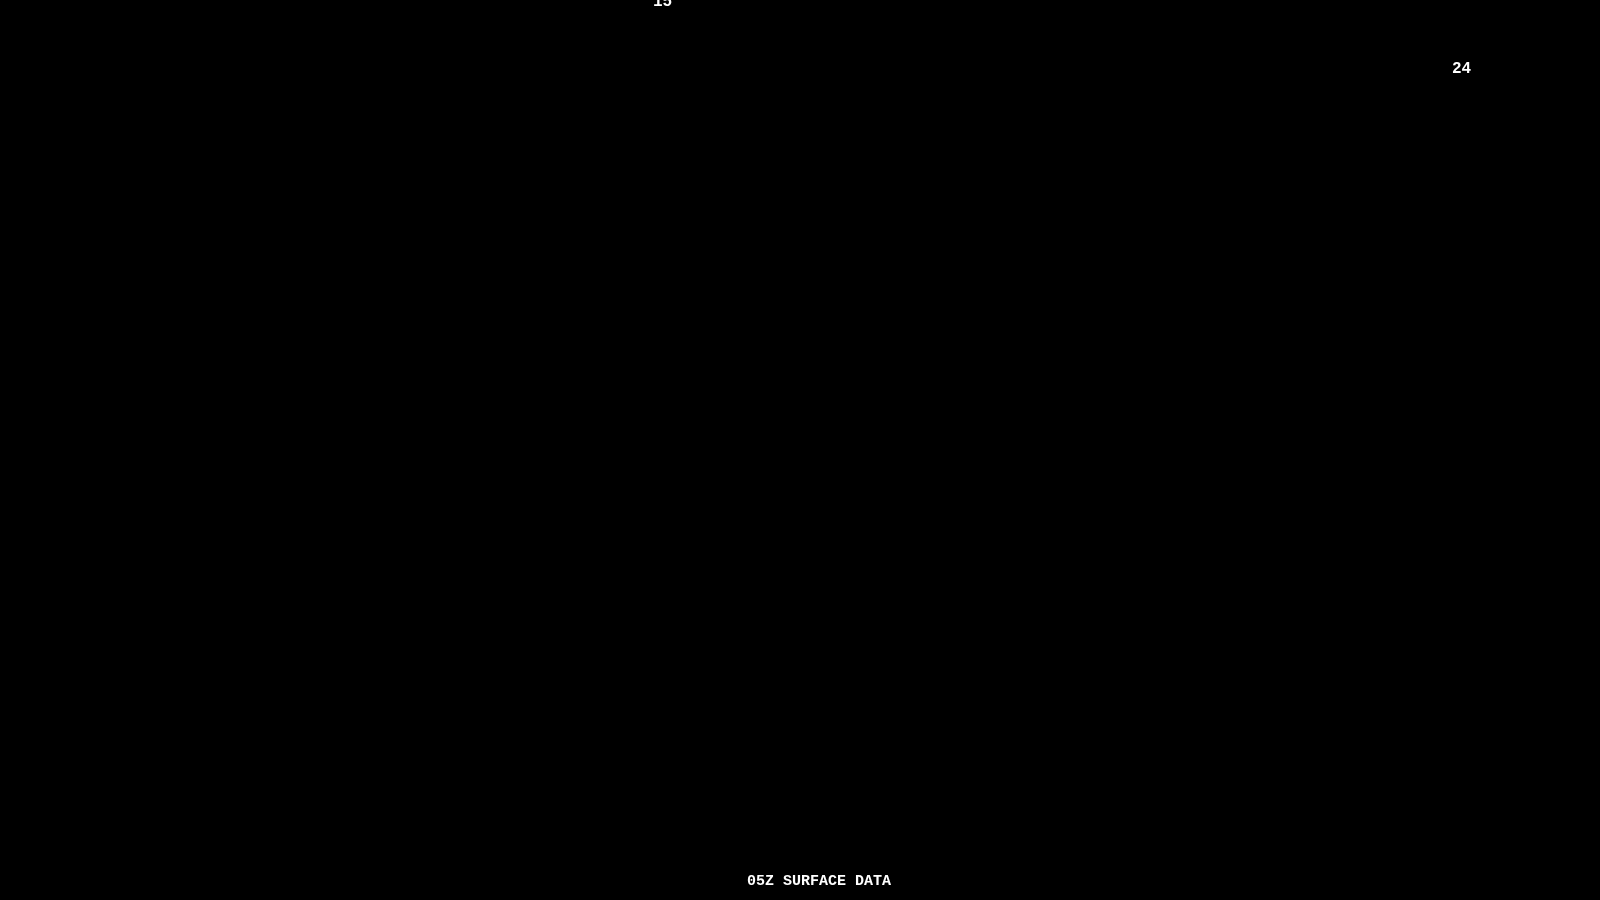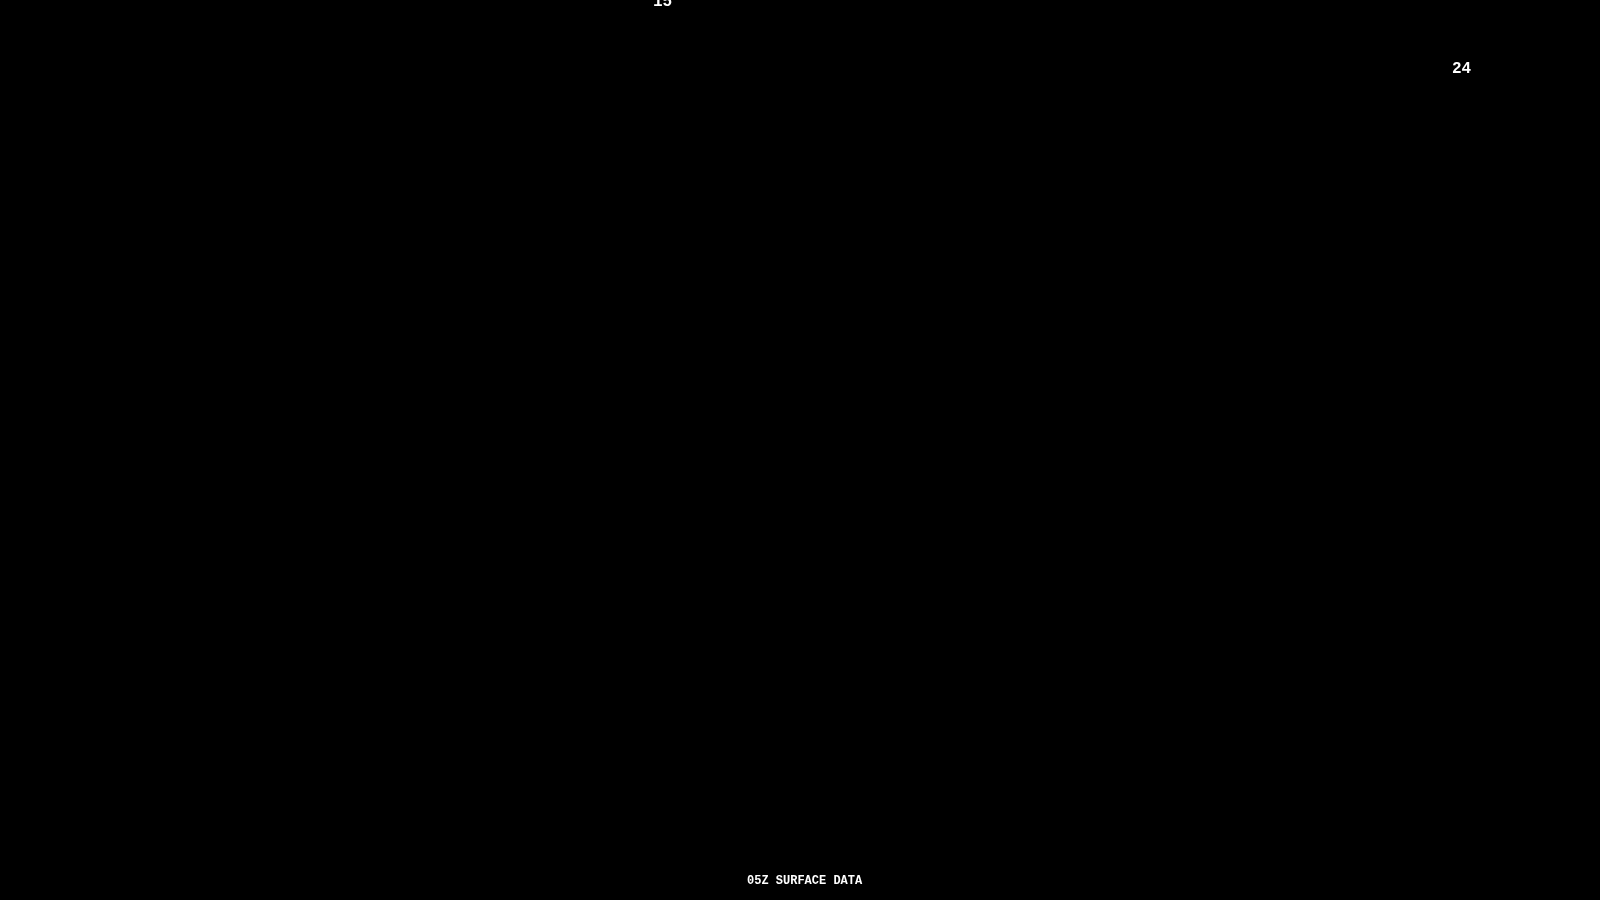--- a/index.html
+++ b/index.html
@@ -30,21 +30,21 @@
     top: -6px;   
   }
   .station-value.upper-right {
     left: 1452px;
     top: 61px;
   }
   .plot-title {
     position: absolute;
     left: 747px;
     top: 875px;
-    font-size: 12px;
+    font-size: 15px;
     line-height: 13px;
     font-weight: bold;
     letter-spacing: 0px;
     color: #ffffff;
     white-space: pre;
   }
 </style>
 </head>
 <body>
 

